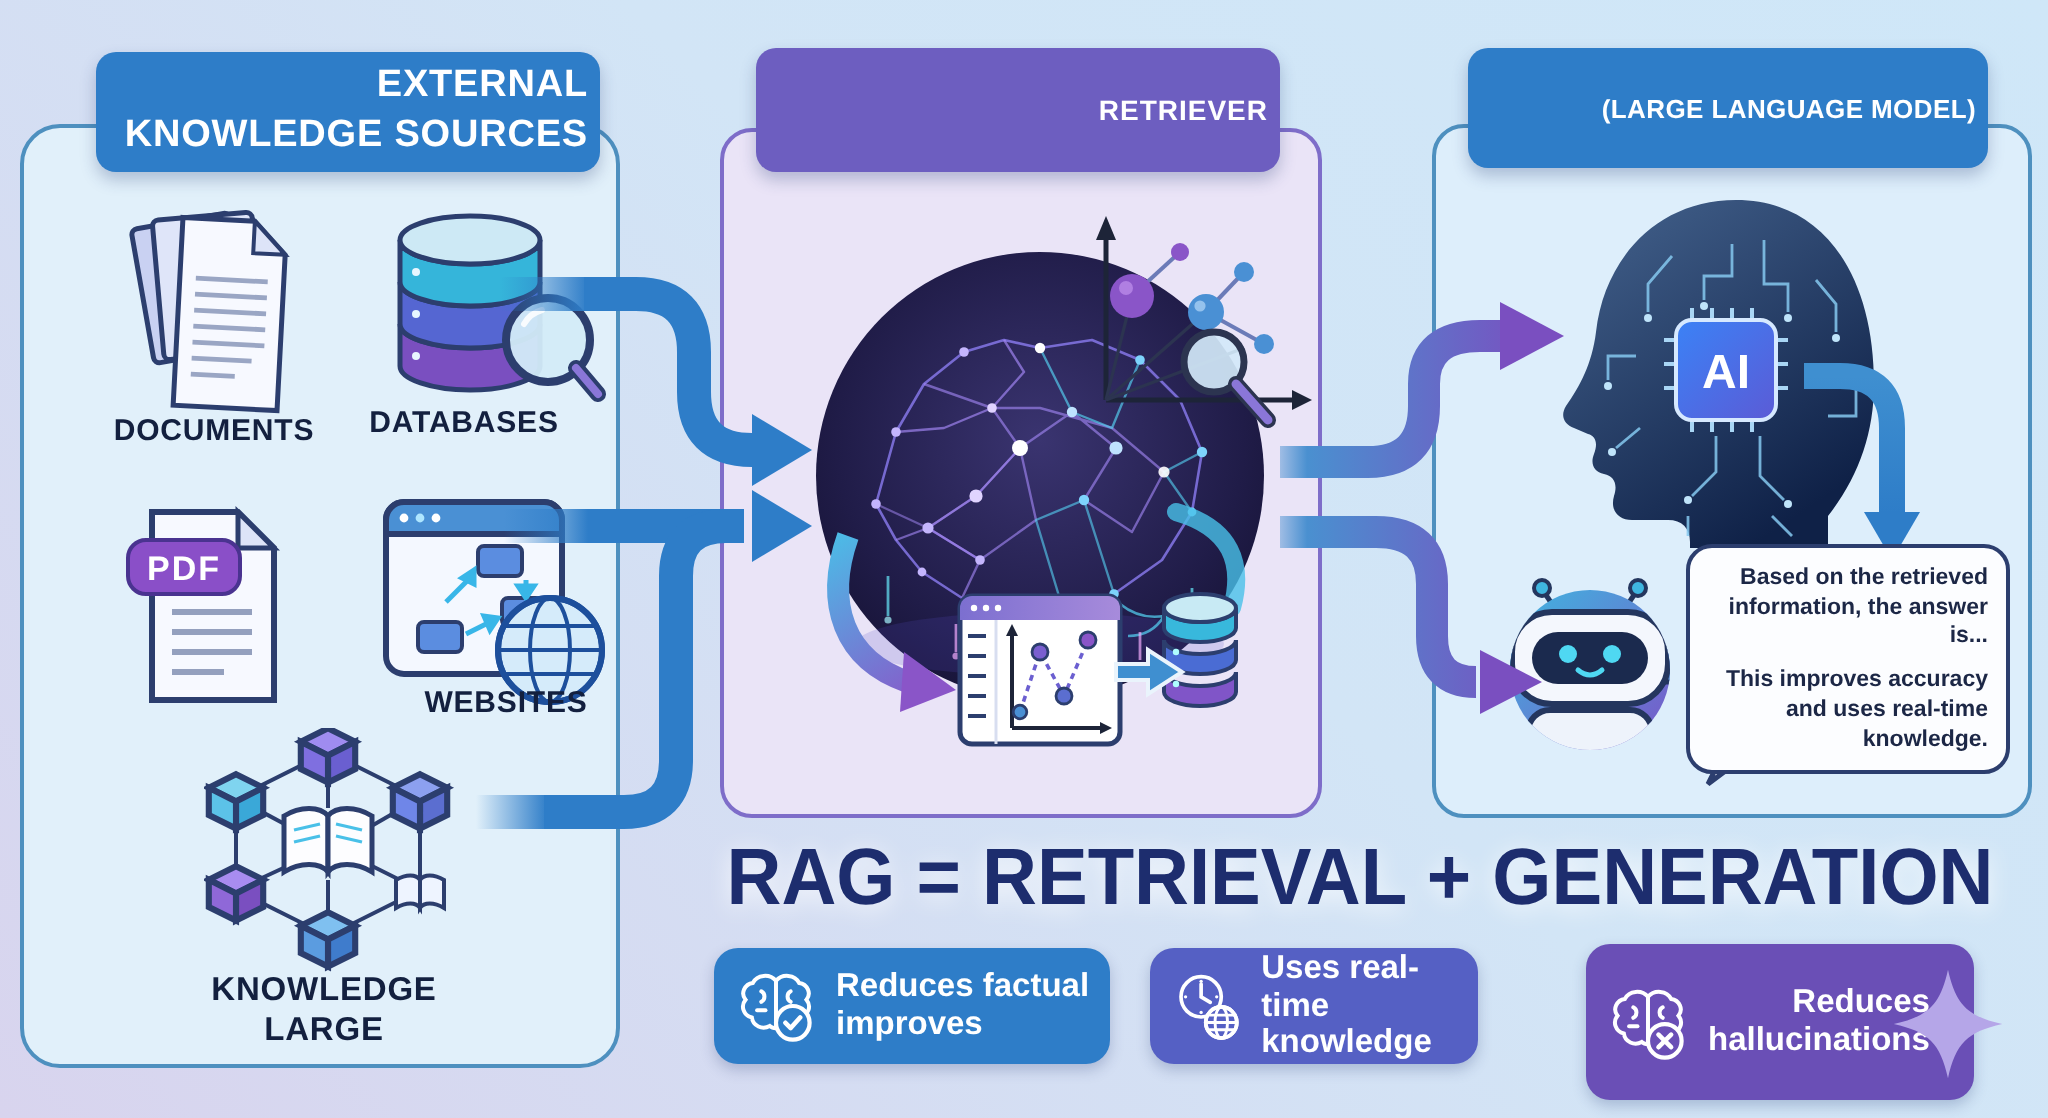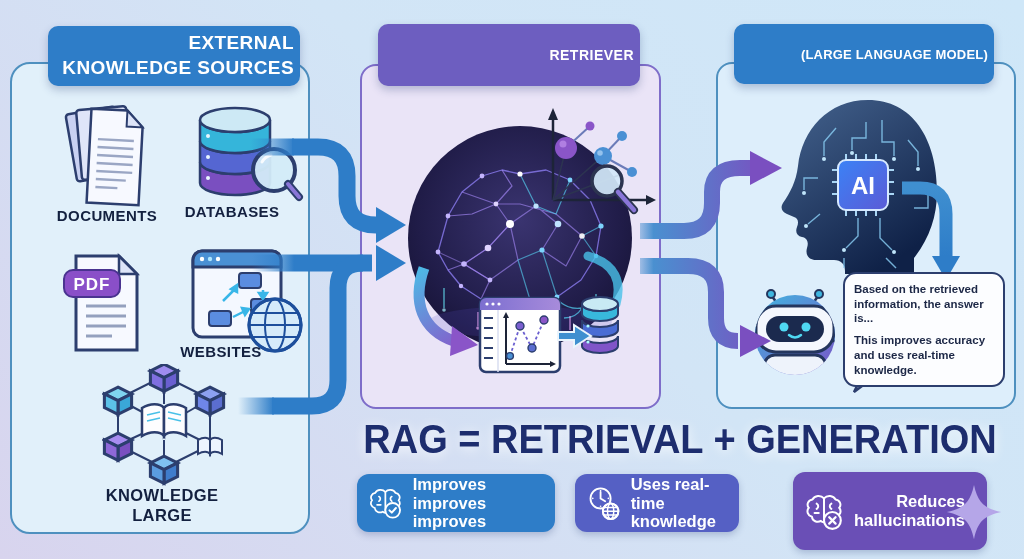--- a/index.html
+++ b/index.html
@@ -13,21 +13,21 @@
     display:flex;flex-direction:column;justify-content:center;
     box-shadow:0 4px 8px rgba(40,60,120,.28);padding:4px 6px;box-sizing:border-box;}
   #hdr-sources{left:48px;top:26px;width:252px;height:60px;background:#2e7dc8;font-size:19px;font-weight:800;line-height:1.3;letter-spacing:.4px;}
   #hdr-retriever{left:378px;top:24px;width:262px;height:62px;background:#6d5ec0;}
   #hdr-generator{left:734px;top:24px;width:260px;height:60px;background:#2e7dc8;}
   .hdr .l1{font-size:14px;font-weight:800;letter-spacing:.5px;}
   .hdr .l2{font-size:13px;font-weight:800;letter-spacing:.2px;}
   .icon-abs{position:absolute;}
   .item-label{position:absolute;text-align:center;font-weight:800;color:#13203f;font-size:15px;letter-spacing:.4px;line-height:1.2;}
   #bubble{position:absolute;left:127px;top:210px;width:162px;min-height:98px;background:#fcfdff;
-    border:2.5px solid #2c3e6e;border-radius:13px;padding:8px 9px;box-sizing:border-box;z-index:3;}
+    border:2.5px solid #2c3e6e;border-radius:13px;padding:8px 9px;box-sizing:border-box;z-index:3;text-align:right;}
   #bubble p{margin:0;font-size:11.5px;font-weight:700;color:#1c2746;line-height:1.28;}
   #bubble p + p{margin-top:7px;}
   #equation{position:absolute;left:336px;top:417px;width:688px;text-align:center;white-space:nowrap;
     font-size:40px;font-weight:800;color:#1d2d6e;letter-spacing:0;transform:scaleX(.95);
     text-shadow:0 2px 12px rgba(255,255,255,.85);z-index:4;}
   .fbadge{position:absolute;display:flex;align-items:center;border-radius:12px;color:#fff;
     padding:0 10px;box-sizing:border-box;box-shadow:0 3px 7px rgba(40,60,120,.25);z-index:4;}
   .fbadge .txt{font-size:16.5px;font-weight:700;line-height:1.15;margin-left:9px;}
   #badge-accuracy{left:357px;top:474px;width:198px;height:58px;background:#2e7dc8;}
   #badge-realtime{left:575px;top:474px;width:164px;height:58px;background:#5560c4;}
@@ -115,21 +115,21 @@
         </clipPath>
       <circle cx="88" cy="80" r="26" fill="#d5ebfa" stroke="#1d4f9c" stroke-width="3"></circle>
       <g clip-path="url(#glc)" stroke="#1d4f9c" stroke-width="2" fill="none">
         <ellipse cx="88" cy="80" rx="10" ry="26"></ellipse>
         <line x1="62" y1="80" x2="114" y2="80"></line>
           <line x1="64" y1="68" x2="112" y2="68"></line>
           <line x1="64" y1="92" x2="112" y2="92"></line>
       </g>
       <circle cx="88" cy="80" r="26" fill="none" stroke="#1d4f9c" stroke-width="3"></circle>
     </svg>
-    <div class="item-label" style="left:139px;top:279px;width:140px"><span>WEBSITES</span></div>
+    <div class="item-label" style="left:171px;top:279px;width:140px"><span>WEBSITES</span></div>
 
     <svg class="icon-abs" style="left:90px;top:300px" width="135" height="122" viewBox="0 0 135 122">
       <g stroke="#2c3e6e" stroke-width="2">
         <line x1="62" y1="12" x2="16" y2="35"></line>
           <line x1="62" y1="12" x2="108" y2="35"></line>
         <line x1="16" y1="35" x2="16" y2="81"></line>
           <line x1="108" y1="35" x2="108" y2="81"></line>
         <line x1="16" y1="81" x2="62" y2="104"></line>
           <line x1="108" y1="81" x2="62" y2="104"></line>
         <line x1="62" y1="12" x2="62" y2="40"></line>
@@ -478,21 +478,21 @@
         <path d="M20,8 V29"></path>
           <path d="M13,13 C15,14 15,17 13,18"></path>
           <path d="M27,13 C25,14 25,17 27,18"></path>
         <path d="M11,22 h4"></path>
           <path d="M25,22 h4"></path>
       </g>
       <circle cx="28" cy="28" r="8" fill="#2e7dc8" stroke="#ffffff" stroke-width="2"></circle>
       <polyline points="24.5,28 27,30.5 31.5,25.5" fill="none" stroke="#ffffff" stroke-width="2.2" stroke-linecap="round" stroke-linejoin="round"></polyline>
     </svg>
     <div class="txt">
-      <span>Improves improves</span><br>
+      <span>Reduces factual</span><br>
       <span>improves</span>
     </div>
   </div>
 
   <div class="fbadge" id="badge-realtime">
     <svg width="42" height="42" viewBox="0 0 40 40">
       <circle cx="17" cy="15" r="11" fill="none" stroke="#ffffff" stroke-width="2"></circle>
       <path d="M17,8 V15 L22,18" fill="none" stroke="#ffffff" stroke-width="2" stroke-linecap="round"></path>
       <circle cx="17" cy="6.5" r=".9" fill="#fff"></circle>
         <circle cx="25.5" cy="15" r=".9" fill="#fff"></circle>

